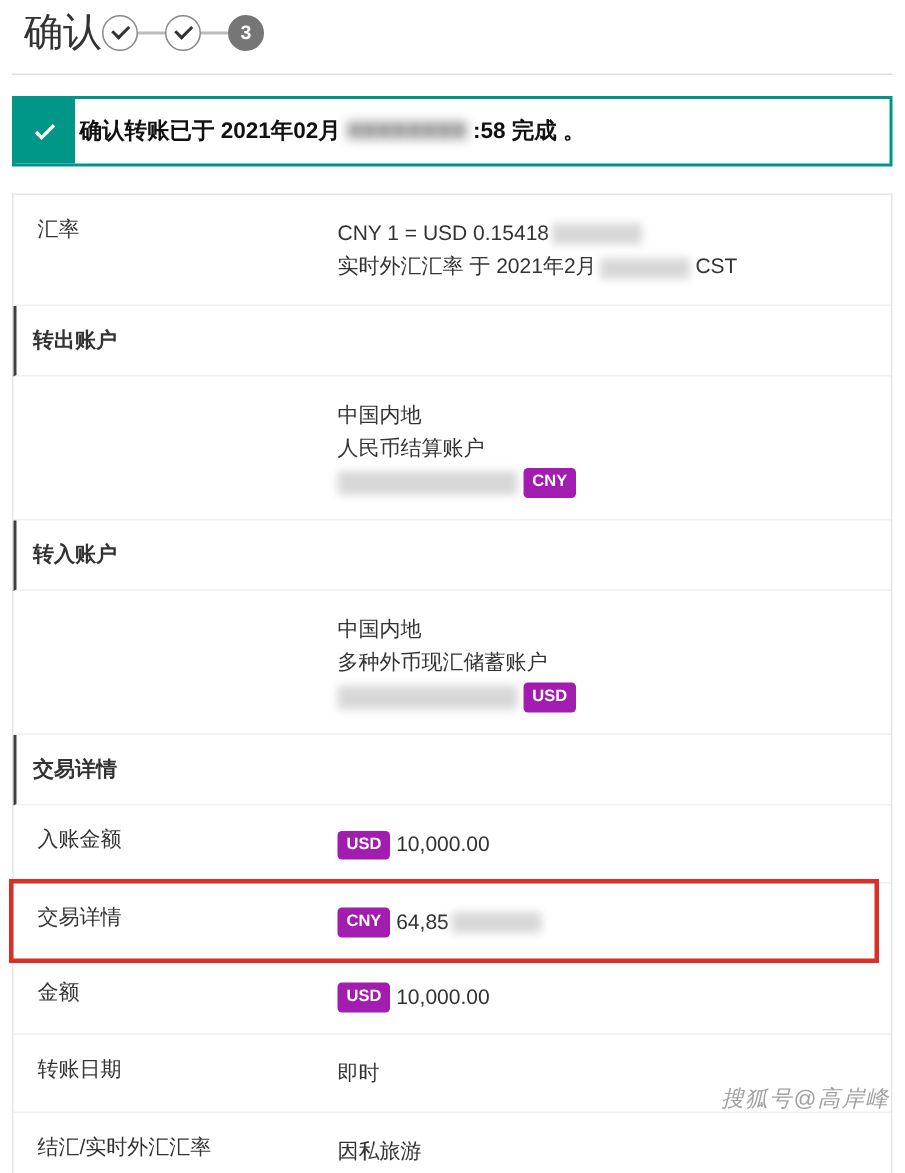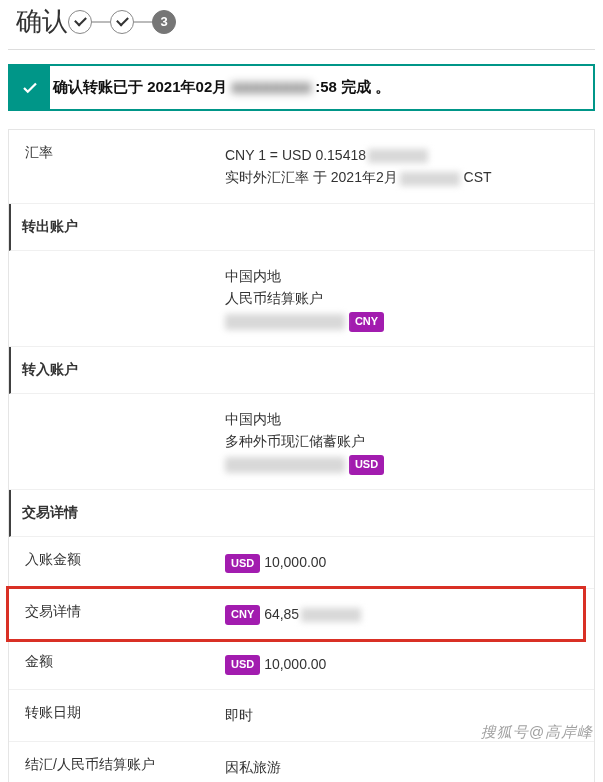--- a/index.html
+++ b/index.html
@@ -247,19 +247,19 @@
       <span>10,000.00</span>
     </div>
   </div>
 
   <div class="row">
     <div class="row-label">转账日期</div>
     <div class="row-value">即时</div>
   </div>
 
   <div class="row">
-    <div class="row-label">结汇/人民币结算账户</div>
+    <div class="row-label">结汇/实时外汇汇率</div>
     <div class="row-value">因私旅游</div>
   </div>
 
 </div>
 
 <div class="watermark">搜狐号@高岸峰</div>
 
 </body></html>

